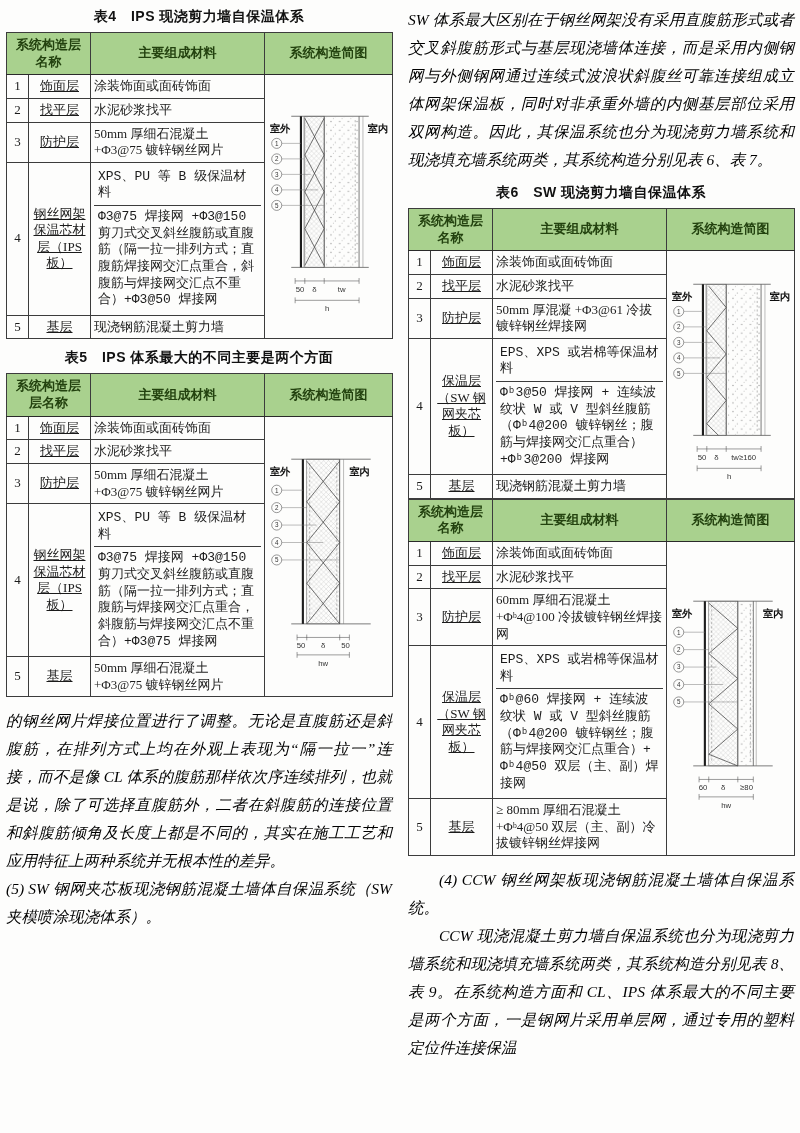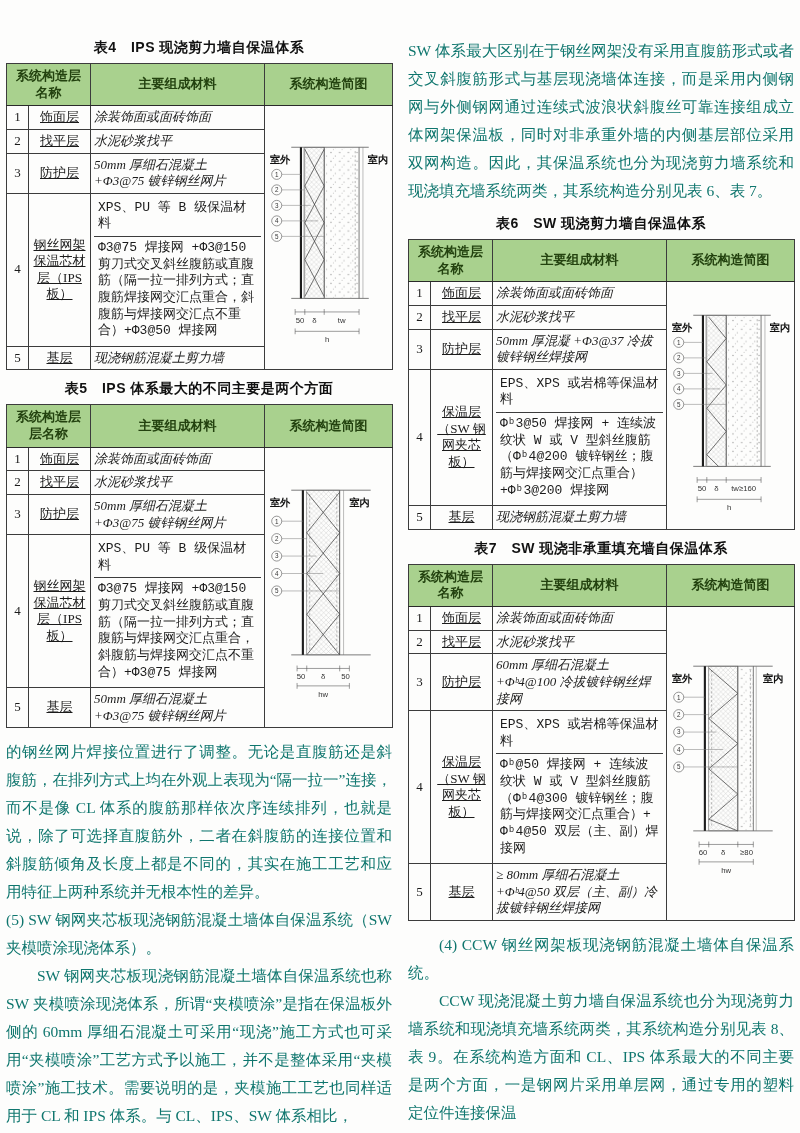--- a/index.html
+++ b/index.html
@@ -2,21 +2,21 @@
 <html><head>
 <meta charset="utf-8">
 <style>
   * { box-sizing: border-box; margin: 0; padding: 0; }
   html, body { width: 800px; }
   body {
     width: 800px; height: 1133px; overflow: hidden;
     background: #fdfdfc; color: #1b1b1b;
     font-family: "Liberation Serif", serif;
   }
-  .page { display: flex; gap: 16px; padding: 6px 6px 0 6px; margin-top: 31px; }
+  .page { display: flex; gap: 16px; padding: 6px 6px 0 6px; }
   .col { width: 386px; flex: none; }
 
   .caption {
     text-align: center; font-family: "Liberation Sans", sans-serif;
     font-weight: bold; font-size: 14px; margin: 10px 0 6px 0; color: #111;
     letter-spacing: 0.5px;
   }
   .col-left .caption:first-child { margin-top: 2px; }
 
   table.sys {
@@ -28,30 +28,31 @@
     padding: 3px 3px; vertical-align: middle;
   }
   table.sys th {
     background: #a9d18e; color: #23420f;
     font-family: "Liberation Sans", sans-serif; font-weight: bold;
     text-align: center; font-size: 13px; padding: 4px 2px;
     border-bottom: 1.4px solid #2a2a2a;
   }
   td.no { text-align: center; }
   td.nm { text-align: center; padding: 2px 1px; text-decoration: underline; }
-  td.mat { text-align: left; padding-left: 4px; font-style: italic; }
+  td.mat { text-align: left; padding-left: 4px; }
   .pre { white-space: pre-line; }
   td.split { padding: 0; font-family: Liberation Mono, monospace; }
   td.split .sub { padding: 3px 3px 3px 4px; }
   td.split .sub.a { border-bottom: 1px solid #3c3c3c; }
   td.diagram { vertical-align: middle; text-align: center; padding: 2px 1px; }
 
   .para {
     font-size: 15.5px; line-height: 28px; text-align: justify;
-    color: #0f766e;
+    color: #000000;
+    font-style: italic;
   }
   .para.indent { text-indent: 2em; }
   .text-block { margin-top: 10px; }
 
   svg.diag { display: block; margin: 0 auto; }
   .thin  { stroke: #555; stroke-width: 0.8; fill: none; }
   .vthin { stroke: #777; stroke-width: 0.5; fill: none; }
   .thick { stroke: #1d1d1d; stroke-width: 2.2; fill: none; }
   .dash  { stroke: #888; stroke-width: 0.6; fill: none; stroke-dasharray: 2.2,2.2; }
   .brace { stroke: #3f3f3f; stroke-width: 0.75; fill: none; }
@@ -266,21 +267,20 @@
           <td class="nm">基层</td>
           <td class="mat pre">50mm 厚细石混凝土
 +Φ3@75 镀锌钢丝网片</td>
         </tr>
       </tbody>
     </table>
 
     <div class="text-block">
       <p class="para">的钢丝网片焊接位置进行了调整。无论是直腹筋还是斜腹筋，在排列方式上均在外观上表现为“隔一拉一”连接，而不是像 CL 体系的腹筋那样依次序连续排列，也就是说，除了可选择直腹筋外，二者在斜腹筋的连接位置和斜腹筋倾角及长度上都是不同的，其实在施工工艺和应用特征上两种系统并无根本性的差异。</p>
       <p class="para">(5) SW 钢网夹芯板现浇钢筋混凝土墙体自保温系统（SW 夹模喷涂现浇体系）。</p>
-      <p class="para indent">SW 钢网夹芯板现浇钢筋混凝土墙体自保温系统也称 SW 夹模喷涂现浇体系，所谓“夹模喷涂”是指在保温板外侧的 60mm 厚细石混凝土可采用“现浇”施工方式也可采用“夹模喷涂”工艺方式予以施工，并不是整体采用“夹模喷涂”施工技术。需要说明的是，夹模施工工艺也同样适用于 CL 和 IPS 体系。与 CL、IPS、SW 体系相比，</p>
     </div>
   </div>
 
   <div class="col col-right">
 
     <p class="para">SW 体系最大区别在于钢丝网架没有采用直腹筋形式或者交叉斜腹筋形式与基层现浇墙体连接，而是采用内侧钢网与外侧钢网通过连续式波浪状斜腹丝可靠连接组成立体网架保温板，同时对非承重外墙的内侧基层部位采用双网构造。因此，其保温系统也分为现浇剪力墙系统和现浇填充墙系统两类，其系统构造分别见表 6、表 7。</p>
 
     <div class="caption">表6　SW 现浇剪力墙自保温体系</div>
 
     <table class="sys">
@@ -349,39 +349,38 @@
           </td>
         </tr>
         <tr>
           <td class="no">2</td>
           <td class="nm">找平层</td>
           <td class="mat">水泥砂浆找平</td>
         </tr>
         <tr>
           <td class="no">3</td>
           <td class="nm">防护层</td>
-          <td class="mat">50mm 厚混凝 +Φ3@37 冷拔镀锌钢丝焊接网</td>
+          <td class="mat">50mm 厚混凝 +Φ3@61 冷拔镀锌钢丝焊接网</td>
         </tr>
         <tr>
           <td class="no">4</td>
           <td class="nm">保温层（SW 钢网夹芯板）</td>
           <td class="split">
             <div class="sub a">EPS、XPS 或岩棉等保温材料</div>
             <div class="sub b">Φᵇ3@50 焊接网 + 连续波纹状 W 或 V 型斜丝腹筋（Φᵇ4@200 镀锌钢丝；腹筋与焊接网交汇点重合）+Φᵇ3@200 焊接网</div>
           </td>
         </tr>
         <tr>
           <td class="no">5</td>
           <td class="nm">基层</td>
           <td class="mat">现浇钢筋混凝土剪力墙</td>
         </tr>
       </tbody>
     </table>
 
-    <div class="caption">表7　SW 现浇非承重填充墙自保温体系</div>
 
     <table class="sys">
       <colgroup>
           <col style="width:22px">
           <col style="width:62px">
           <col style="width:174px">
           <col style="width:128px">
         </colgroup>
       <thead>
         <tr>
@@ -450,21 +449,21 @@
           <td class="no">3</td>
           <td class="nm">防护层</td>
           <td class="mat pre">60mm 厚细石混凝土
 +Φᵇ4@100 冷拔镀锌钢丝焊接网</td>
         </tr>
         <tr>
           <td class="no">4</td>
           <td class="nm">保温层（SW 钢网夹芯板）</td>
           <td class="split">
             <div class="sub a">EPS、XPS 或岩棉等保温材料</div>
-            <div class="sub b">Φᵇ@50 焊接网 + 连续波纹状 W 或 V 型斜丝腹筋（Φᵇ4@300 镀锌钢丝；腹筋与焊接网交汇点重合）+ Φᵇ4@50 双层（主、副）焊接网</div>
+            <div class="sub b">Φᵇ@60 焊接网 + 连续波纹状 W 或 V 型斜丝腹筋（Φᵇ4@200 镀锌钢丝；腹筋与焊接网交汇点重合）+ Φᵇ4@50 双层（主、副）焊接网</div>
           </td>
         </tr>
         <tr>
           <td class="no">5</td>
           <td class="nm">基层</td>
           <td class="mat">≥ 80mm 厚细石混凝土 +Φᵇ4@50 双层（主、副）冷拔镀锌钢丝焊接网</td>
         </tr>
       </tbody>
     </table>
 

